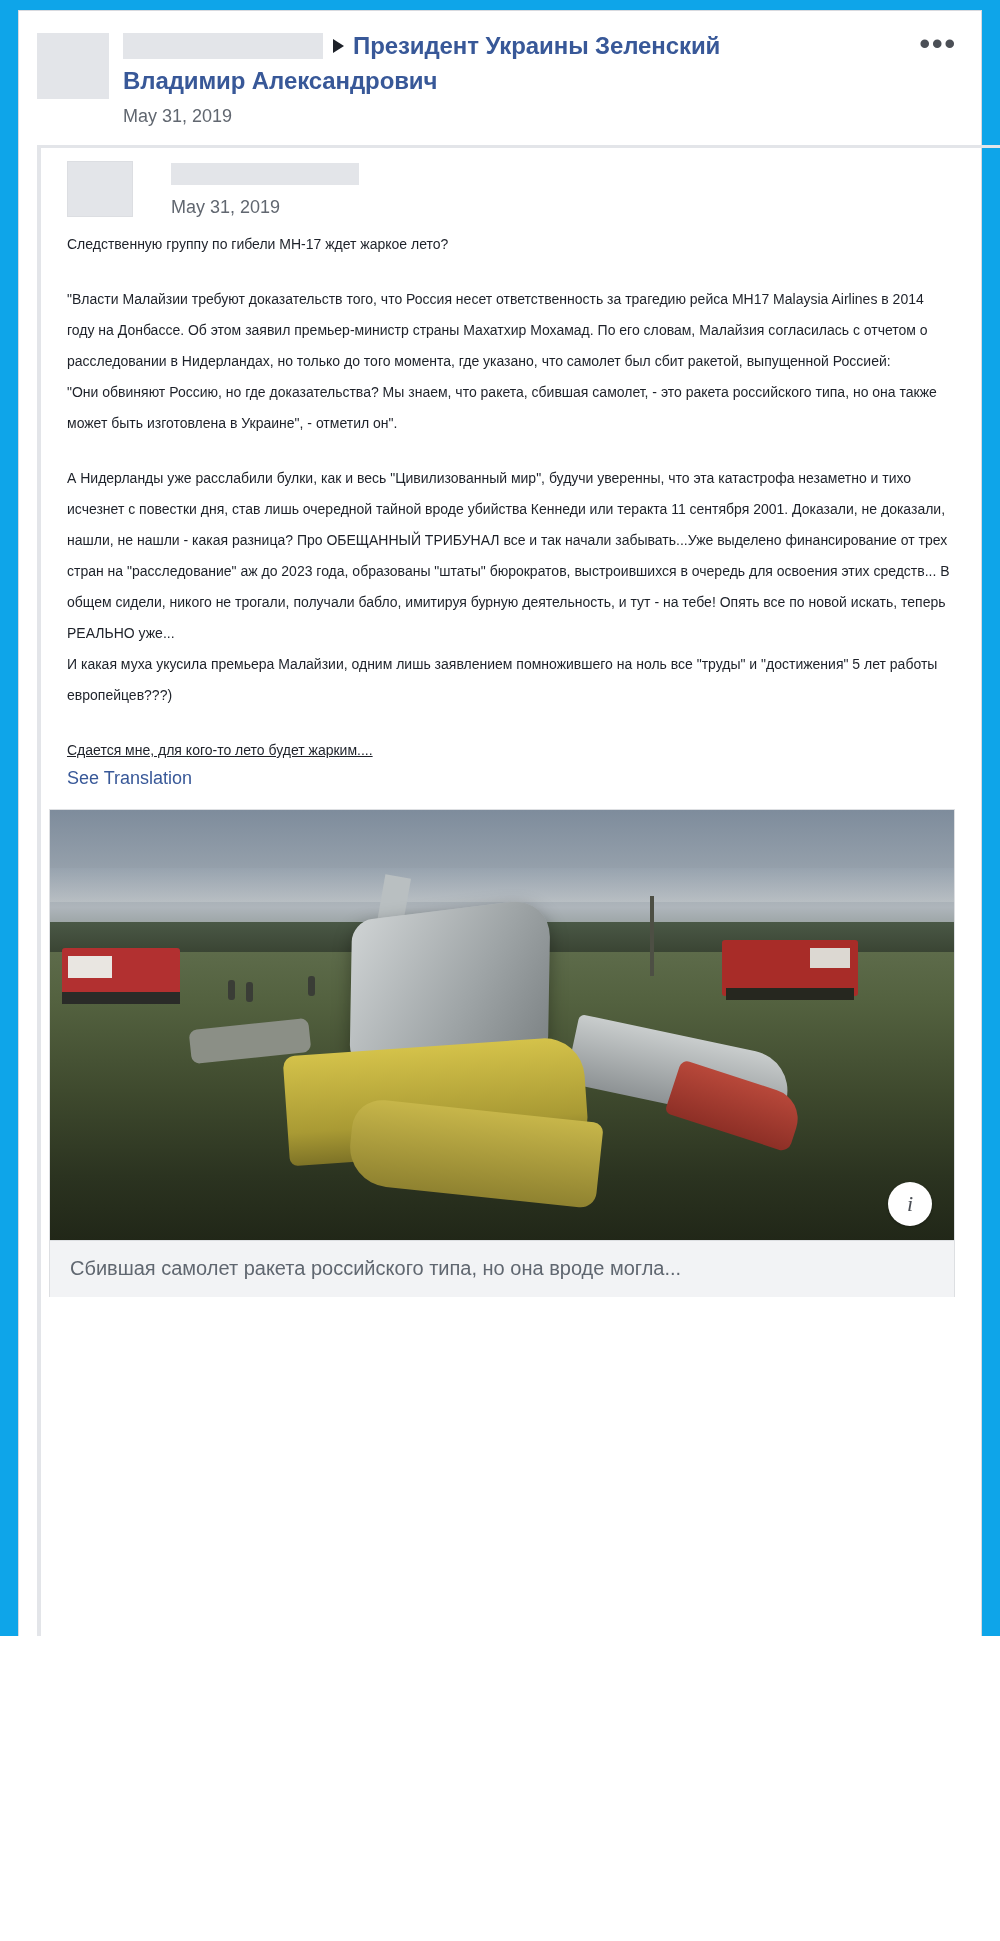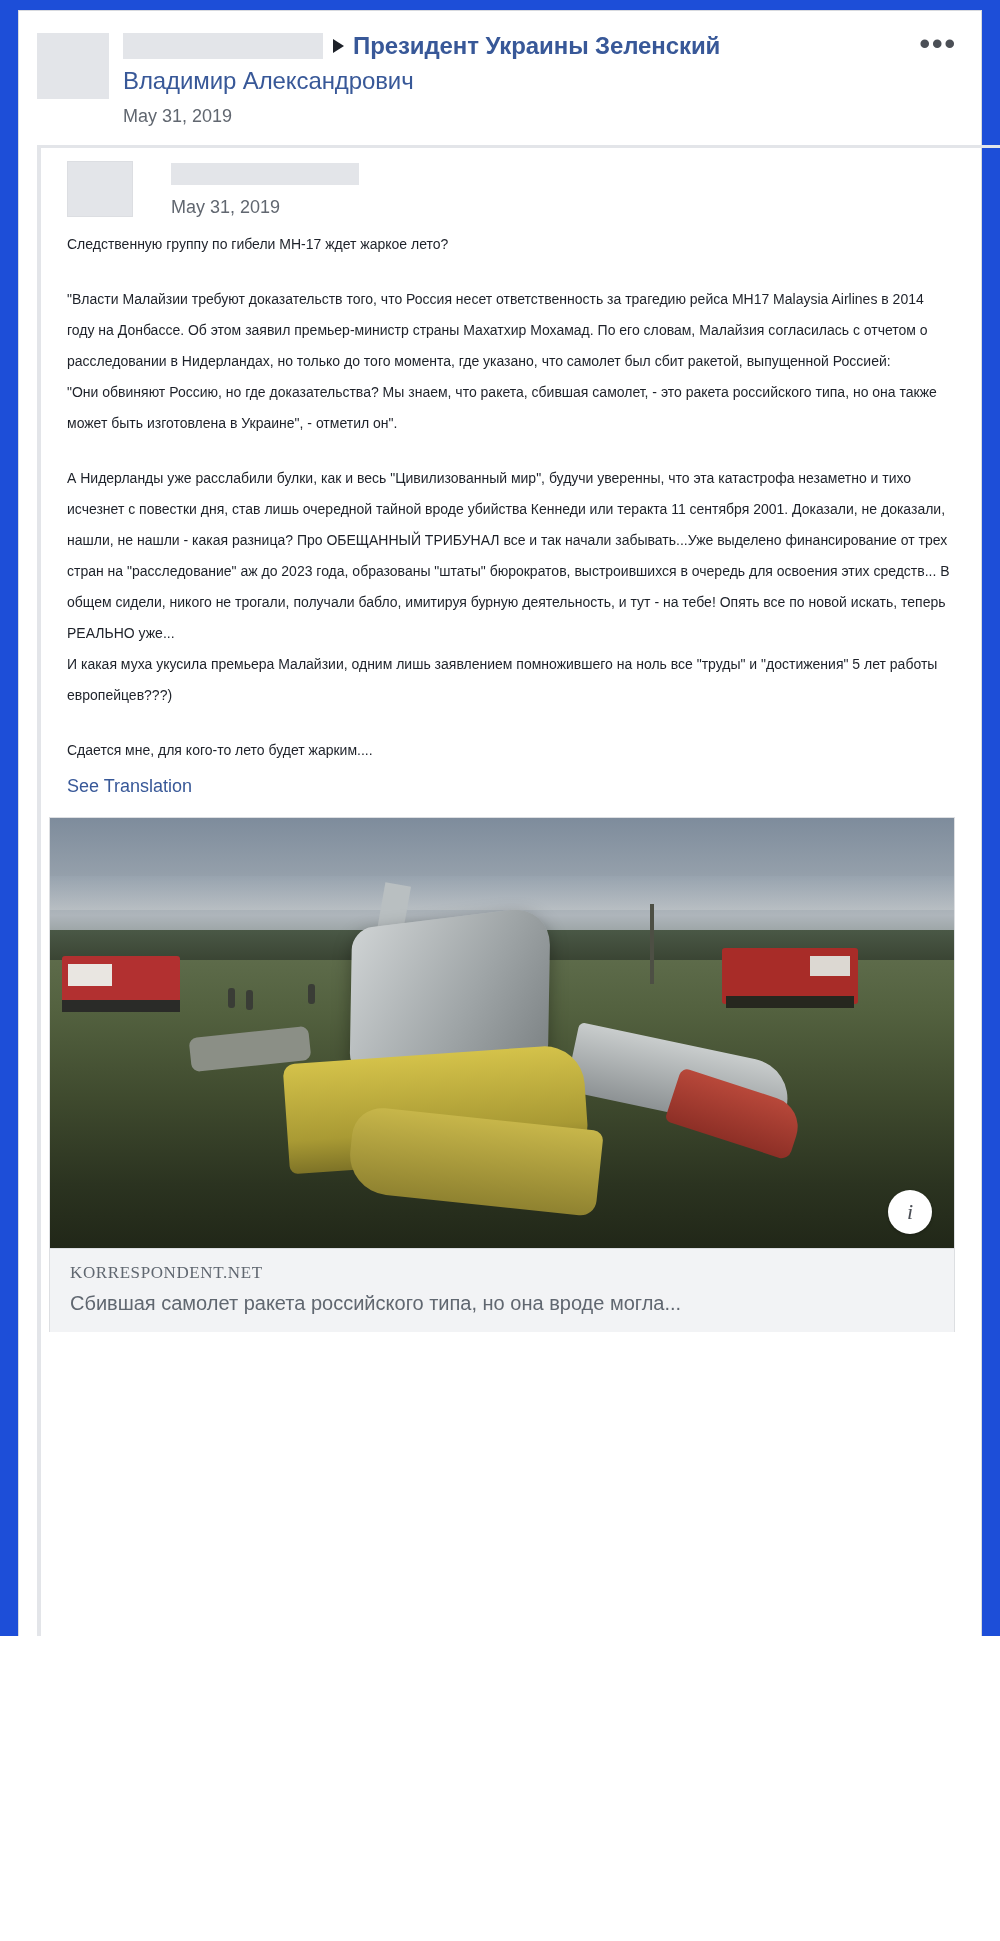--- a/index.html
+++ b/index.html
@@ -10,21 +10,21 @@
   body {
     width: 1000px;
     height: 1941px;
     font-family: "Liberation Sans", sans-serif;
     -webkit-font-smoothing: antialiased;
   }
   .page {
     position: relative;
     width: 1000px;
     height: 1636px;
-    background: #1d4ed8;
+    background: #0ea5e9;
     overflow: hidden;
   }
 
   
   .card {
     position: absolute;
     left: 18px;
     top: 10px;
     width: 964px;
     height: 1912px;
@@ -73,21 +73,21 @@
   }
   .page-name {
     font-size: 24px;
     font-weight: bold;
     color: #385898;
     letter-spacing: -0.1px;
     white-space: nowrap;
   }
   .page-name-2 {
     font-size: 24px;
-    font-weight: normal;
+    font-weight: bold;
     color: #385898;
     letter-spacing: -0.1px;
     margin-top: 8px;
   }
   .timestamp-top {
     font-size: 18px;
     color: #616770;
     margin-top: 11px;
   }
   .more-dots {
@@ -158,21 +158,22 @@
     font-size: 14px;
     line-height: 31px;
     color: #1d2129;
     font-family: "Liberation Sans", sans-serif;
   }
   .body-text p {
     margin: 0 0 24px 0;
     white-space: pre-line;
   }
   .body-text p.tight {
-    margin-bottom: 8px;
+    margin-bottom: 0;
+    text-decoration: underline;
   }
   .see-translation {
     display: inline-block;
     margin: 2px 0 20px 48px;
     font-size: 18px;
     color: #385898;
     cursor: pointer;
   }
 
   
@@ -421,19 +422,18 @@
         <div class="wreck-red"></div>
         <div class="wreck-yellow"></div>
         <div class="wreck-yellow2"></div>
         <div class="wreck-small"></div>
         <div class="person" style="left:178px; top:170px;"></div>
         <div class="person" style="left:196px; top:172px;"></div>
         <div class="person" style="left:258px; top:166px;"></div>
         <div class="info-badge">i</div>
       </div>
       <div class="link-meta">
-        <div class="link-domain">KORRESPONDENT.NET</div>
         <div class="link-desc">Сбившая самолет ракета российского типа, но она вроде могла...</div>
       </div>
     </div>
 
   </div>
 </div>
 
 </body></html>

